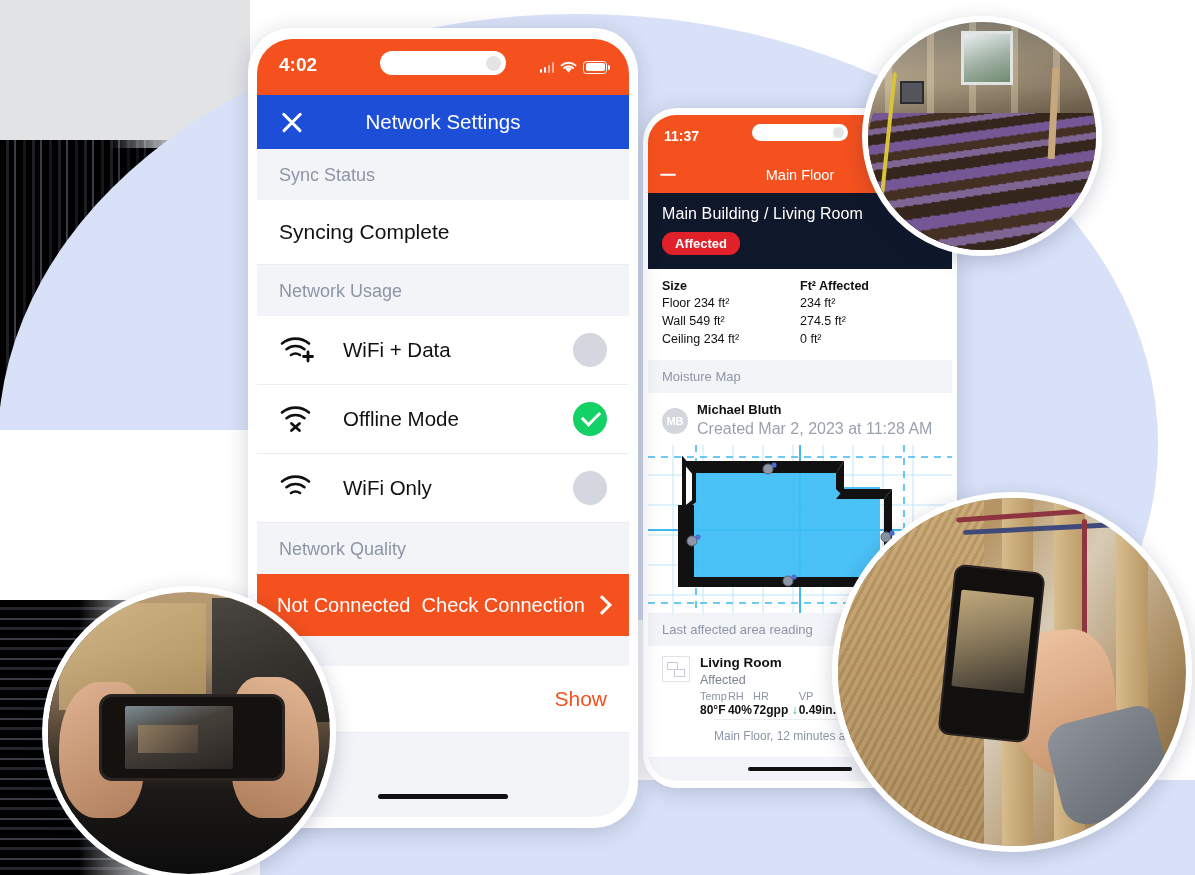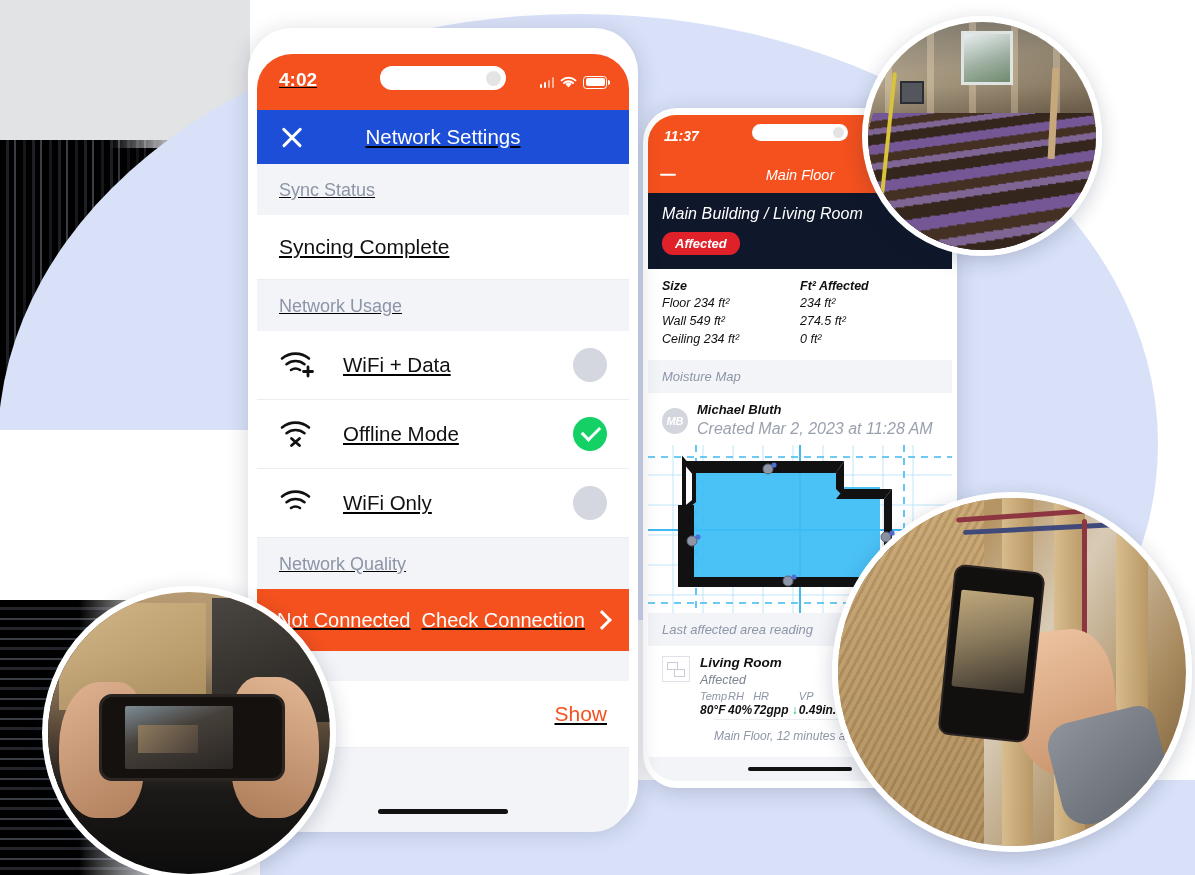--- a/index.html
+++ b/index.html
@@ -55,25 +55,25 @@
     -webkit-mask-image:linear-gradient(to right,#000 0%,#000 45%,transparent 95%);
             mask-image:linear-gradient(to right,#000 0%,#000 45%,transparent 95%);
   }
 
   
   .phone{position:absolute;background:#fff;border-radius:42px;box-shadow:0 4px 22px rgba(20,30,60,.18);}
   .phone .screen{position:absolute;overflow:hidden;background:#f2f4f8;}
 
   
   .phone-back{left:643px;top:108px;width:314px;height:680px;border-radius:34px;}
-  .phone-back .screen{left:5px;top:7px;width:304px;height:666px;border-radius:28px;font-style:italic;}
+  .phone-back .screen{left:5px;top:7px;width:304px;height:666px;border-radius:28px;}
 
   
   .phone-front{left:248px;top:28px;width:390px;height:800px;border-radius:44px;}
-  .phone-front .screen{left:9px;top:26px;width:372px;height:778px;border-radius:35px;text-decoration:underline;}
+  .phone-front .screen{left:9px;top:11px;width:372px;height:778px;border-radius:35px;}
 
   
   .statusbar{position:relative;background:#f4511e;color:#fff;display:flex;align-items:center;}
   .sb-time{font-weight:bold;}
   .sb-pill{position:absolute;left:50%;transform:translateX(-50%);background:#fff;border-radius:20px;display:flex;align-items:center;}
   .sb-pill .knob{margin-left:auto;border-radius:50%;background:#e4e4e4;}
   .sb-right{margin-left:auto;display:flex;align-items:center;gap:5px;}
   .bars{display:flex;align-items:flex-end;gap:1.5px;height:11px;}
   .bars i{display:block;width:2.5px;background:#fff;border-radius:1px;}
   .bars i:nth-child(1){height:4px}

